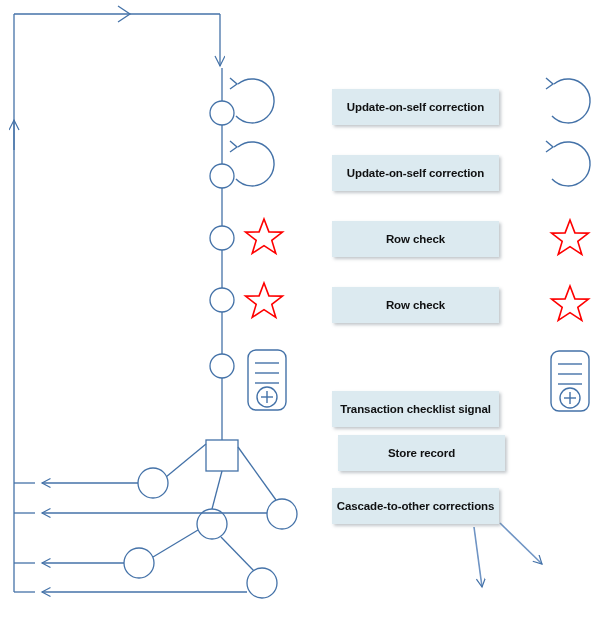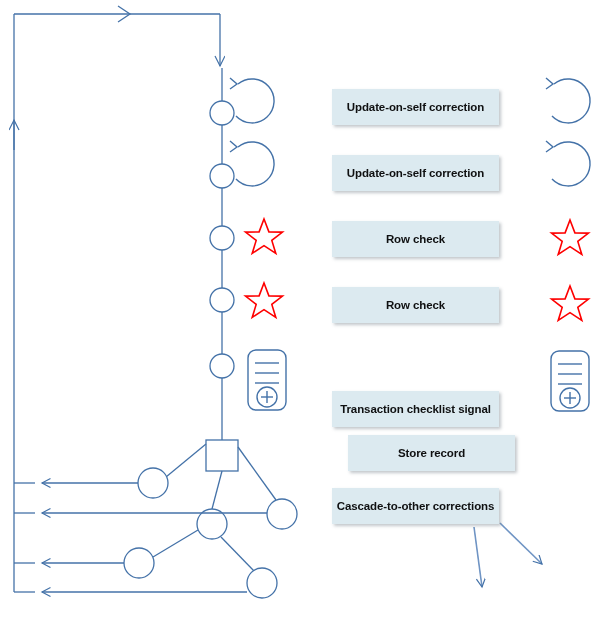--- a/index.html
+++ b/index.html
@@ -154,21 +154,21 @@
 <div class="legend-row" style="left:332px;top:287px;">
   <div class="legend-box">
     <span class="legend-label">Row check</span>
   </div>
 </div>
 <div class="legend-row" style="left:332px;top:352px;margin-top:39px;">
   <div class="legend-box">
     <span class="legend-label">Transaction checklist signal</span>
   </div>
 </div>
-<div class="legend-row" style="left:348px;top:435px;">
+<div class="legend-row" style="left:338px;top:435px;">
   <div class="legend-box">
     <span class="legend-label">Store record</span>
   </div>
 </div>
 <div class="legend-row" style="left:332px;top:488px;">
   <div class="legend-box">
     <span class="legend-label">Cascade-to-other corrections</span>
   </div>
 </div>
 

